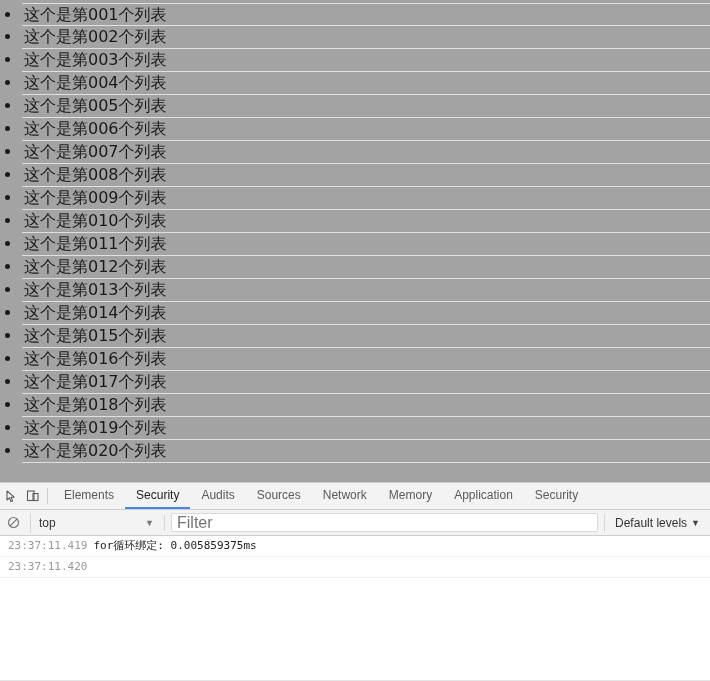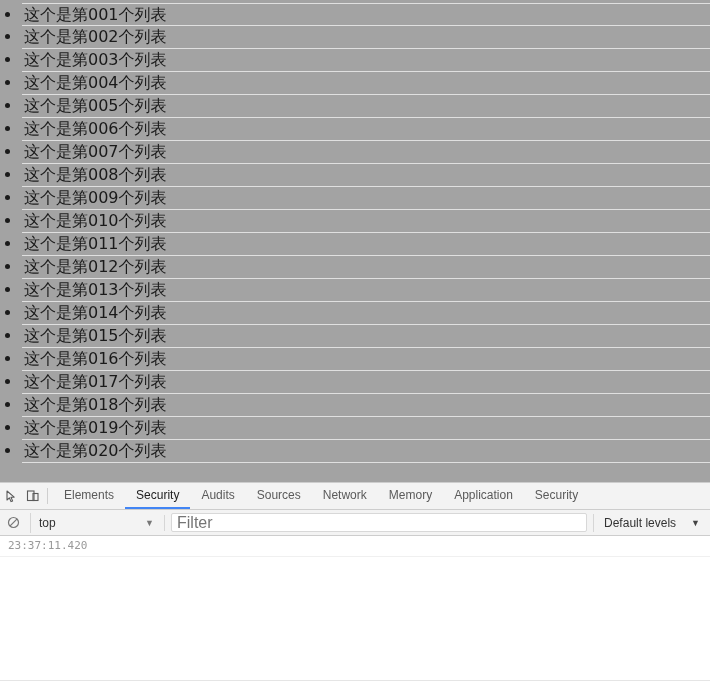--- a/index.html
+++ b/index.html
@@ -155,21 +155,21 @@
     font-size: 16px;
     color: #999;
     padding: 0 5px;
     line-height: 17px;
     outline: none;
     font-family: "Liberation Sans", sans-serif;
   }
   .levels-select {
     display: flex;
     align-items: center;
-    gap: 15px;
+    gap: 4px;
     font-size: 12px;
     color: #333;
     padding: 0 6px 0 10px;
     white-space: nowrap;
     border-left: 1px solid #d6d6d6;
     margin-left: 6px;
     height: 18px;
   }
   .levels-select .caret { font-size: 9px; color: #444; }
 
@@ -271,16 +271,20 @@
     <div class="vdiv"></div>
     <input class="filter-input" type="text" placeholder="Filter" value="" style="">
     <div class="levels-select">
       <span>Default levels</span>
       <span class="caret">▼</span>
     </div>
   </div>
 
   <div class="dt-console">
       <div class="console-row">
+        <span class="ts">23:37:11.419</span>
+        <span class="msg">for循环绑定: 0.005859375ms</span>
+      </div>
+      <div class="console-row">
         <span class="ts">23:37:11.420</span>
       </div>
     </div>
 </div>
 
 </body></html>

